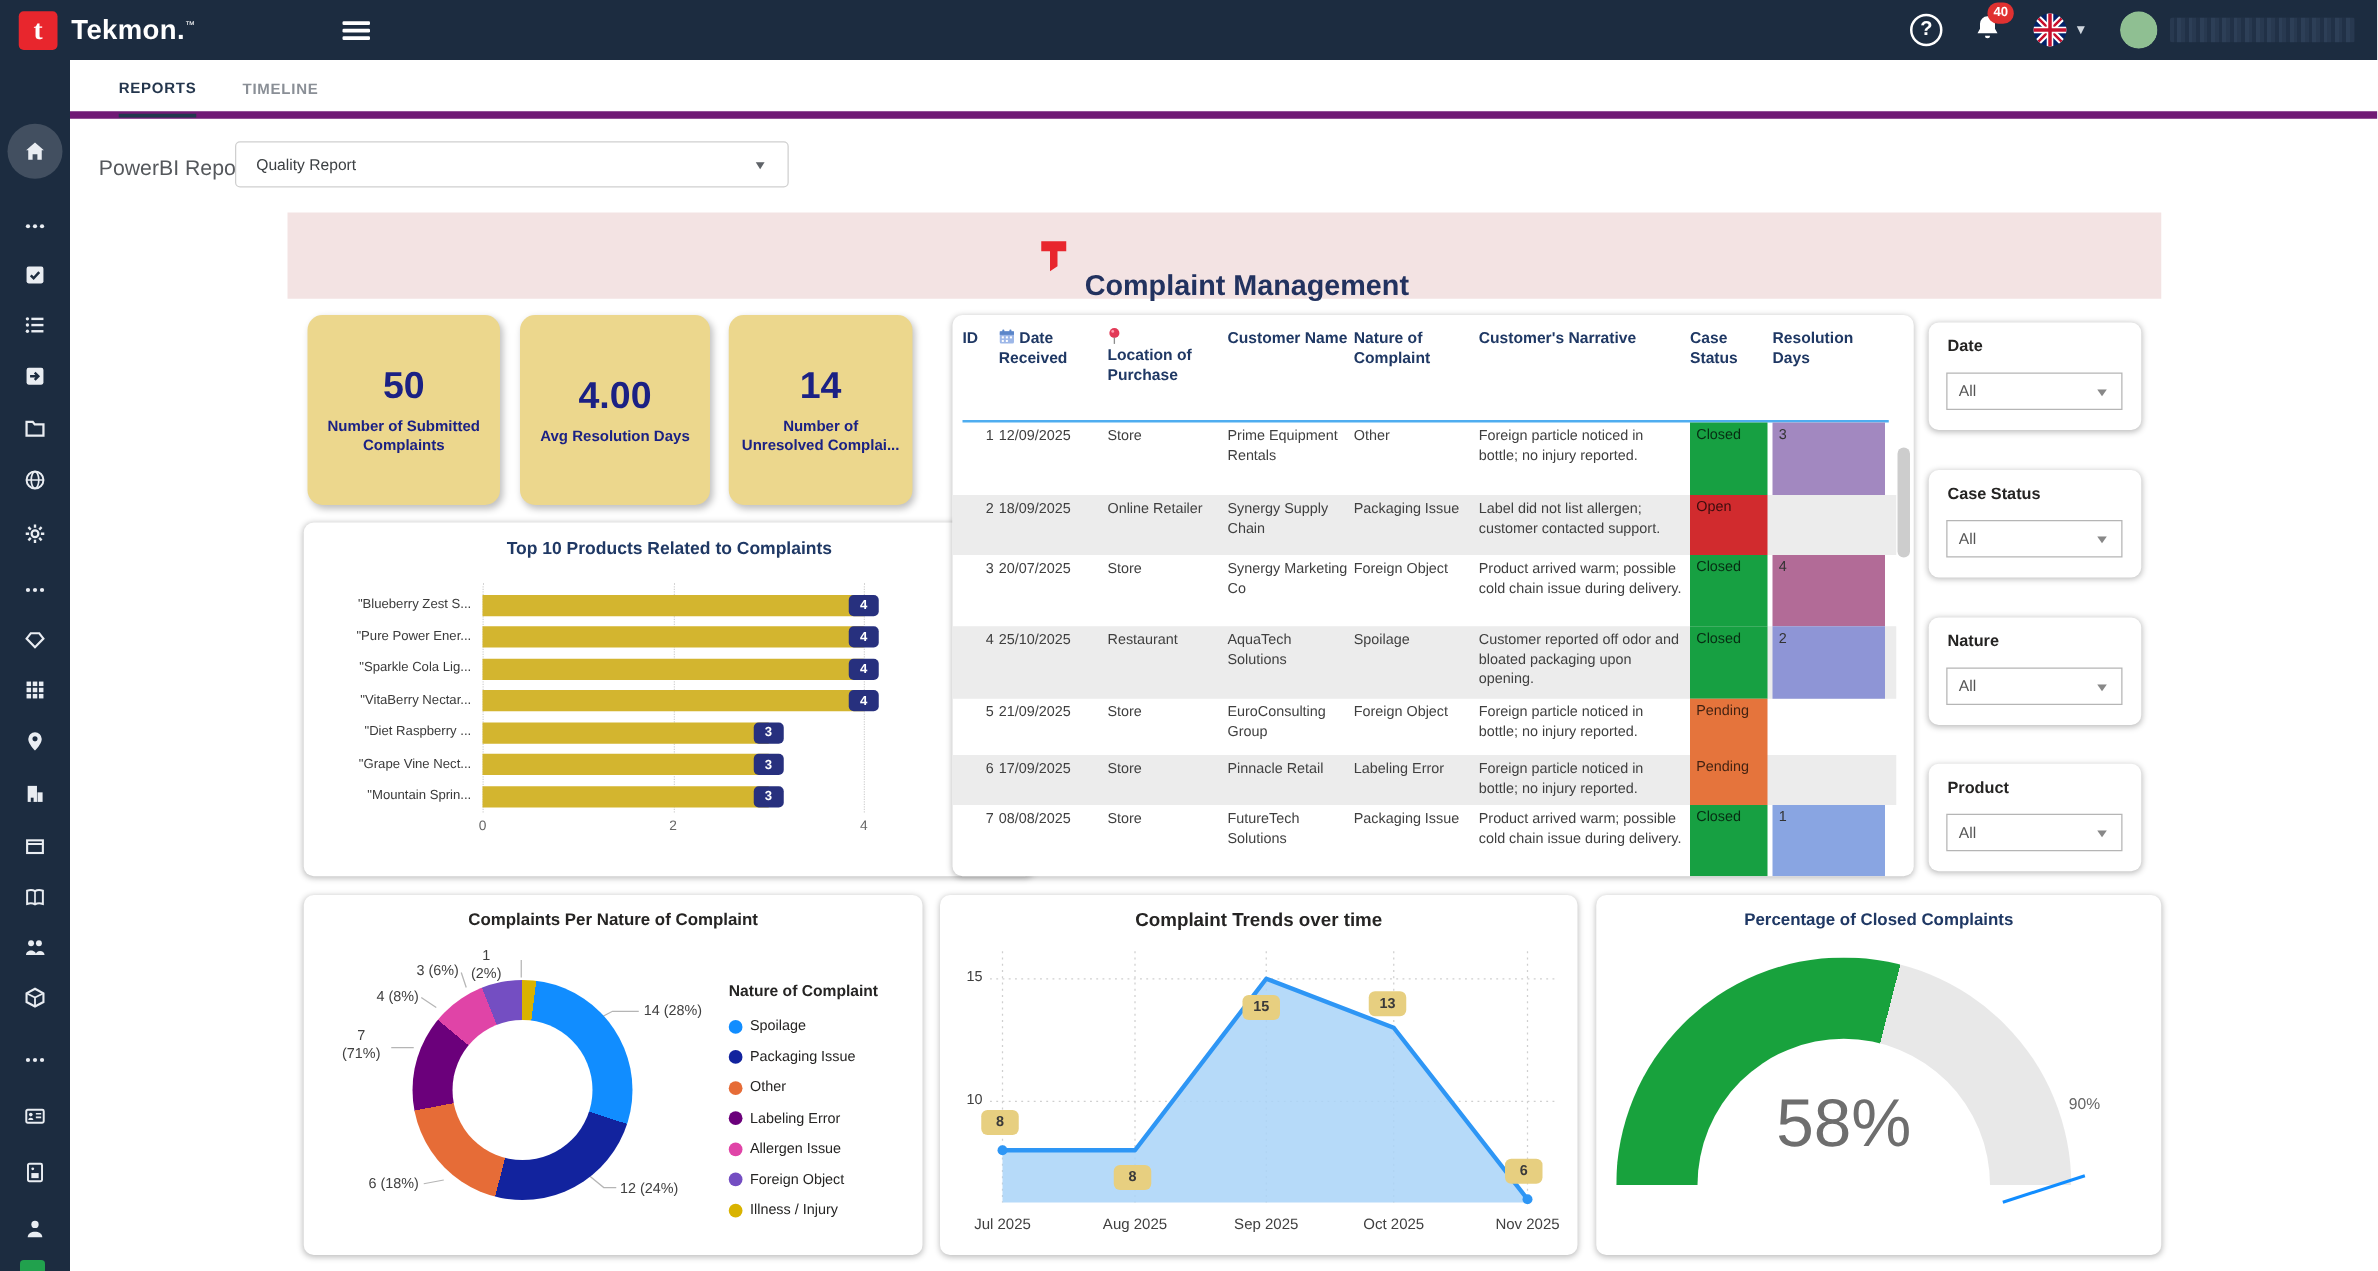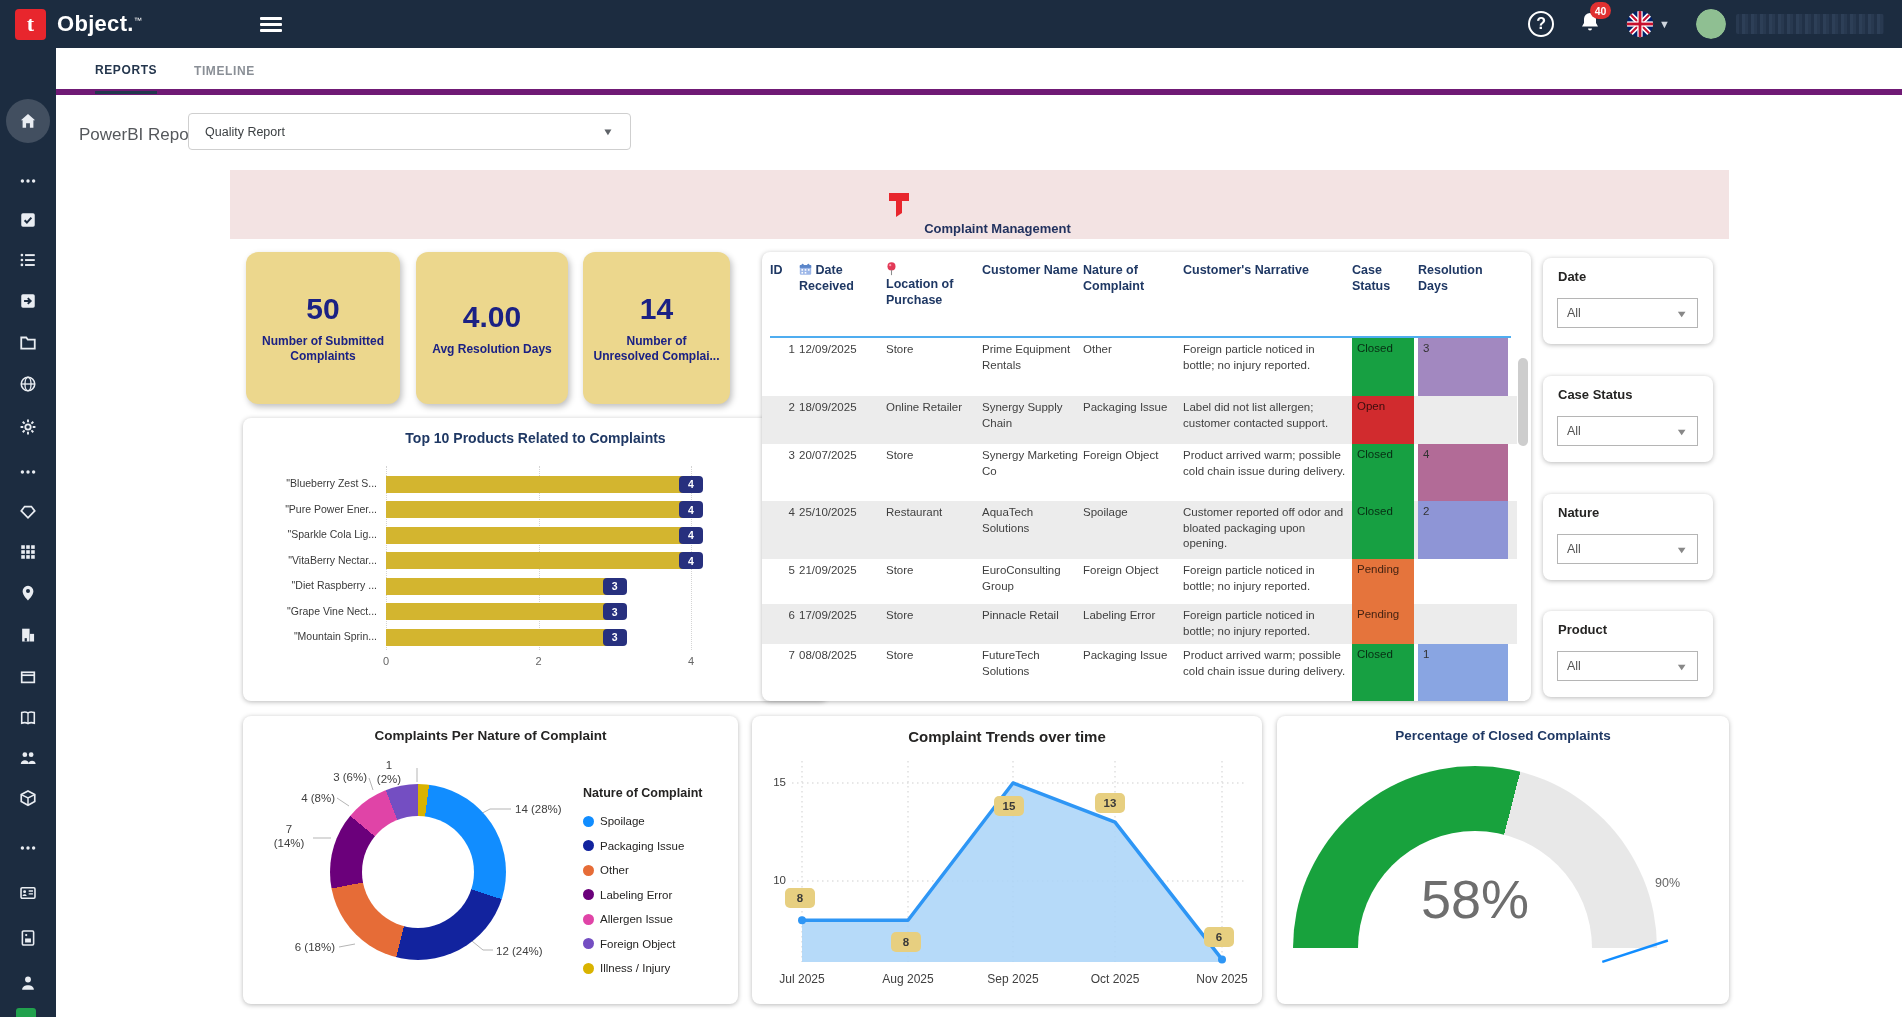--- a/index.html
+++ b/index.html
@@ -43,21 +43,21 @@
   .tab-idle{color:#8a8f96;}
   #selector-row{position:absolute;left:0;top:58px;width:1846px;height:50px;}
   .sel-label{position:absolute;left:23px;top:19px;font-size:17px;color:#55585c;}
   .sel-box{position:absolute;left:132px;top:7px;width:443px;height:37px;border:1px solid #cfcfcf;border-radius:4px;background:#fff;
            display:flex;align-items:center;padding:16px 16px;font-size:12.5px;color:#3c4043;cursor:pointer;}
   .sel-box .chevd{margin-left:auto;color:#5f6368;font-size:12px;transform:scaleY(.8);}
 
   
   .card{position:absolute;background:#fff;border-radius:8px;box-shadow:0 1px 5px rgba(0,0,0,.28);}
   #banner{position:absolute;left:174px;top:122px;width:1499px;height:69px;display:flex;align-items:center;justify-content:center;gap:14px;}
-  #banner .b-title{font-size:13px;font-weight:bold;color:#22325f;margin-top:48px;}
+  #banner .b-title{font-size:23px;font-weight:bold;color:#22325f;margin-top:48px;}
 
   .kpi{position:absolute;top:204px;height:152px;border-radius:12px;box-shadow:2px 3px 6px rgba(0,0,0,.25);
        display:flex;flex-direction:column;align-items:center;justify-content:center;gap:8px;padding:0 10px;}
   .kpi-num{font-size:30px;font-weight:bold;color:#1b2184;}
   .kpi-lbl{font-size:12px;font-weight:bold;color:#1b2184;text-align:center;line-height:1.25;}
 
   
   #bar-card{left:187px;top:370px;width:585px;height:283px;}
   .chart-title{position:absolute;left:0;top:12px;width:100%;text-align:center;font-weight:bold;}
   #bar-card .chart-title{font-size:14px;color:#1f3864;}
@@ -120,21 +120,21 @@
   #gauge-target-lab{position:absolute;left:378px;top:160px;font-size:12.5px;color:#666;}
   svg.overlay{position:absolute;left:0;top:0;pointer-events:none;}
 </style>
 </head>
 <body>
 
 <div id="app">
 
   <header id="topbar" style="background: rgb(28, 44, 64);">
     <div class="logo-sq" style="background: rgb(232, 38, 45);">t</div>
-    <div class="brand"><span>Object</span>.<sup>™</sup></div>
+    <div class="brand"><span>Tekmon</span>.<sup>™</sup></div>
     <div class="hamburger">
         <div></div>
         <div></div>
         <div></div>
       </div>
     <div class="tb-right">
       <div class="help-circ">?</div>
       <div class="bell-wrap">
         <svg width="20" height="22" viewBox="0 0 20 22">
           <path d="M10 2a6 6 0 0 0-6 6v4l-2 3.5h16L16 12V8a6 6 0 0 0-6-6z" fill="#fff"></path>
@@ -567,21 +567,21 @@
             <div>14 (28%)</div>
           </div>
           <div class="d-label" style="left: 253px; top: 228px; width: 60px; text-align: left;">
             <div>12 (24%)</div>
           </div>
           <div class="d-label" style="left: 36px; top: 224px; width: 56px; text-align: right;">
             <div>6 (18%)</div>
           </div>
           <div class="d-label" style="left: 24px; top: 106px; width: 44px; text-align: center;">
             <div>7</div>
-            <div>(14%)</div>
+            <div>(71%)</div>
           </div>
           <div class="d-label" style="left: 40px; top: 75px; width: 52px; text-align: right;">
             <div>4 (8%)</div>
           </div>
           <div class="d-label" style="left: 74px; top: 54px; width: 50px; text-align: right;">
             <div>3 (6%)</div>
           </div>
           <div class="d-label" style="left: 124px; top: 42px; width: 44px; text-align: center;">
             <div>1</div>
             <div>(2%)</div>

